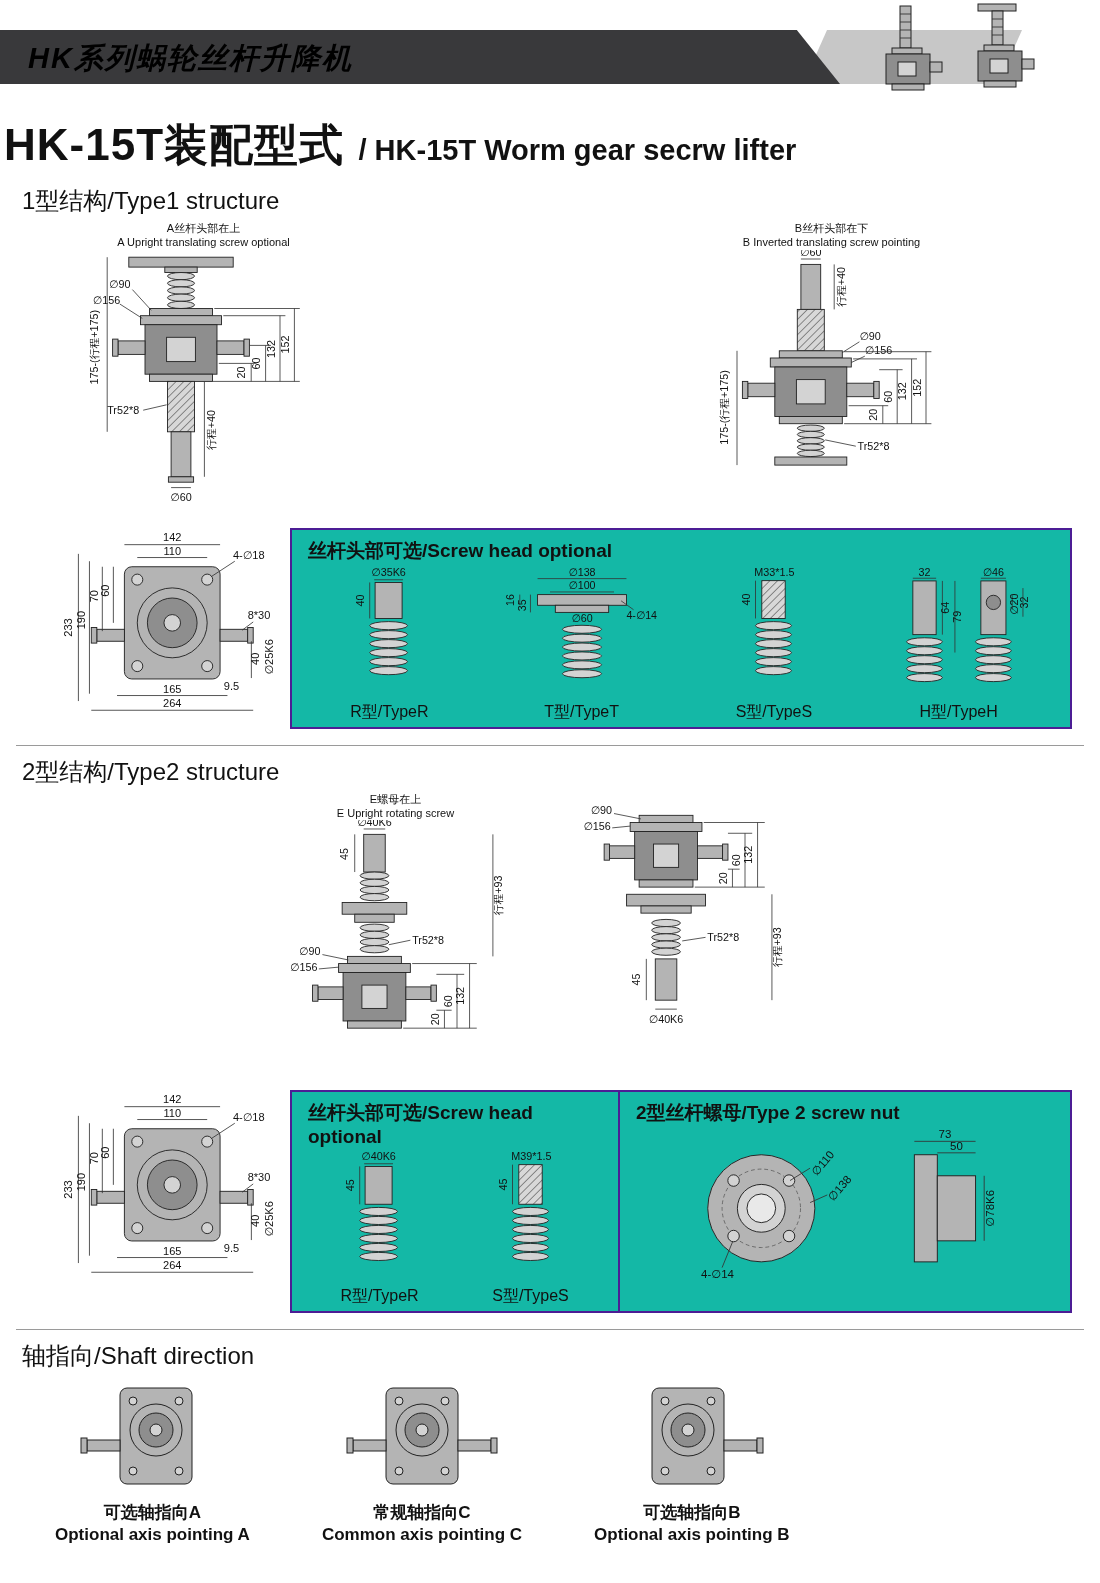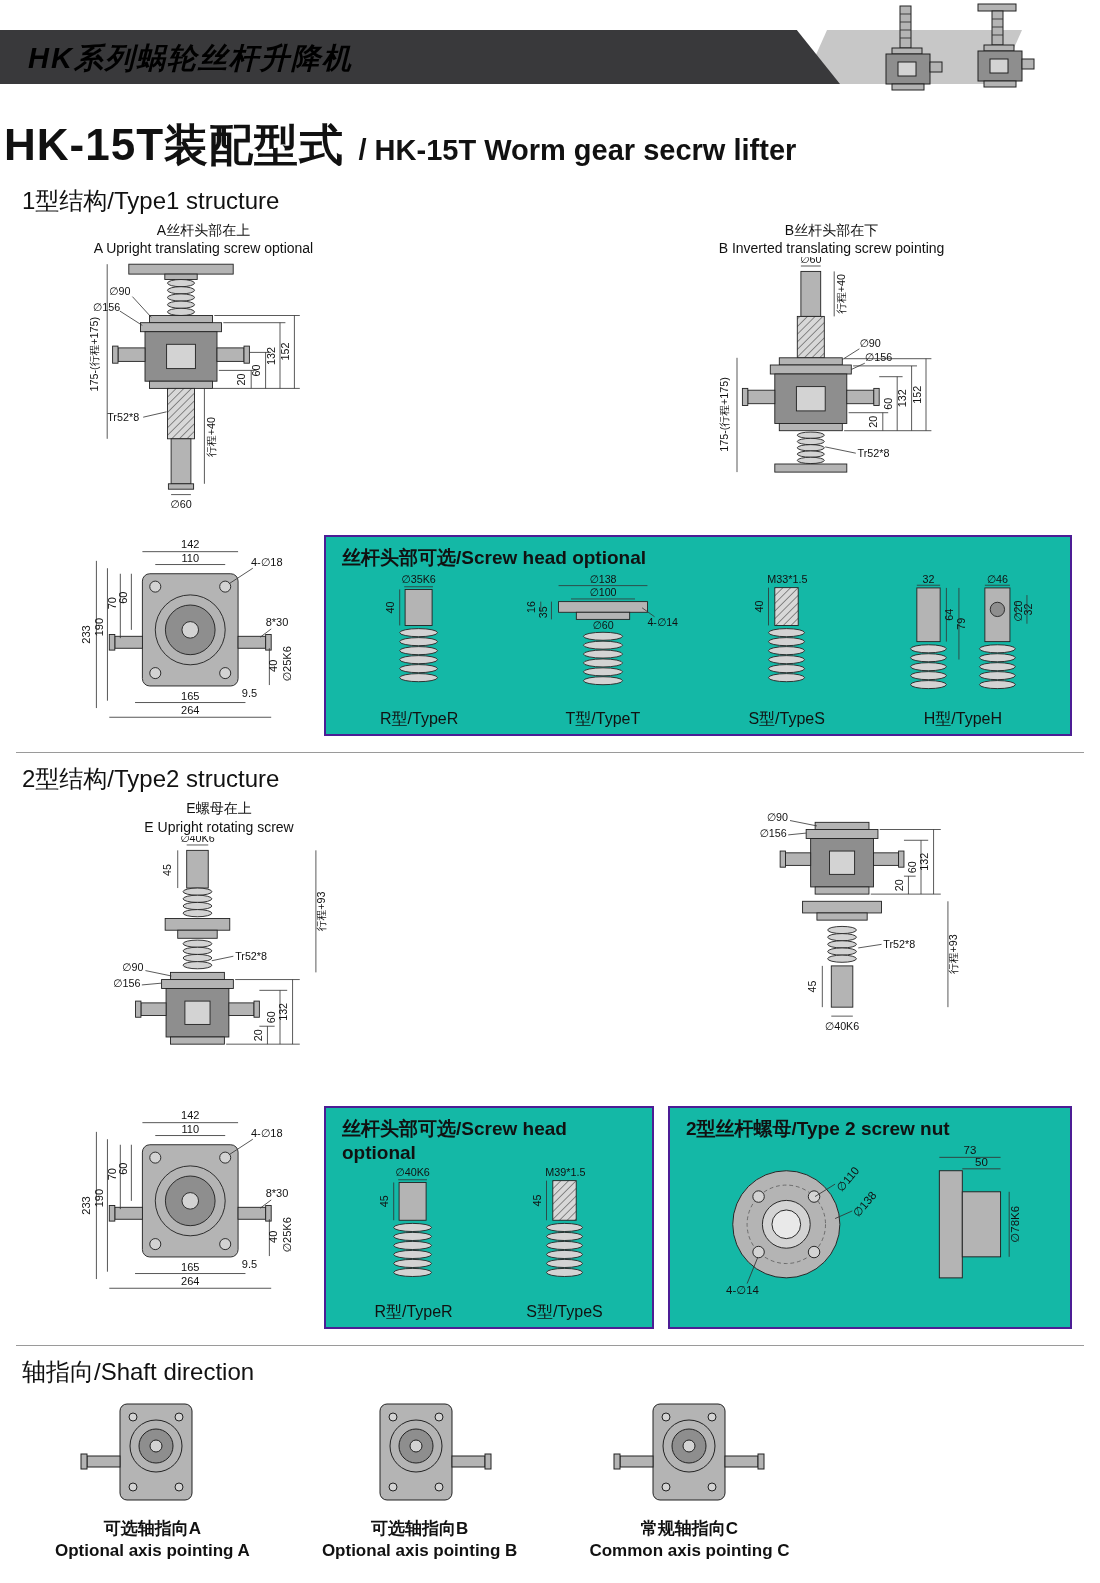--- a/index.html
+++ b/index.html
@@ -12,24 +12,24 @@
   .banner-title{position:absolute;left:28px;top:39px;color:#000000;font-size:29px;font-weight:700;font-style:italic;letter-spacing:2px}
   .product-art{position:absolute;right:52px;top:2px}
   
   .title-row{padding:12px 0 0 4px;white-space:nowrap}
   .title-cn{font-size:44px;font-weight:800;letter-spacing:1px}
   .title-en{font-size:29px;font-weight:700;margin-left:10px}
   .sec-heading{font-size:24px;font-weight:400;margin:10px 0 2px 22px}
   hr.divider{border:none;border-top:1px solid #9a9a9a;margin:16px 16px 4px}
   
   .drawings-row{display:flex;justify-content:space-between;padding:2px 120px 0 55px}
-  .drawings-row2{display:flex;justify-content:space-between;padding:2px 96px 0 75px}
+  .drawings-row2{display:flex;justify-content:center;padding:2px 96px 0 75px}
   .fig{text-align:center}
-  .fig-cap{font-size:14px;line-height:1.3}
-  .mid-row{display:flex;align-items:stretch;gap:16px;padding:4px 28px 0 78px}
+  .fig-cap{font-size:11px;line-height:1.3}
+  .mid-row{display:flex;align-items:stretch;padding:4px 28px 0 60px}
   .box{border:2px solid #4c1d95;padding:6px 12px 4px;background:#14b8a6}
   .box.grow{flex:1}
   .box.joined{margin-left:-2px}
   .box-title{font-size:19px;font-weight:700;margin:2px 0 0 4px}
   .head-items{display:flex;justify-content:space-around;align-items:flex-end;margin-top:2px}
   .head-item{text-align:center;padding:0 6px}
   .head-label{font-size:16px;font-weight:400;margin-top:1px}
   .nut-body{display:flex;justify-content:center}
   
   .shaft-row{display:flex;gap:72px;padding:6px 0 8px 55px}
@@ -620,50 +620,50 @@
         <circle class="pd" cx="92" cy="50" r="17"></circle>
         <circle class="pl" cx="92" cy="50" r="6"></circle>
         <rect class="p" x="23" y="60" width="33" height="11"></rect>
           <rect class="p" x="17" y="58" width="6" height="15"></rect>
       </svg>
       <div class="shaft-cap">可选轴指向A</div>
       <div class="shaft-cap en">Optional axis pointing A</div>
     </div>
 
     <div class="shaft-fig">
-      <svg width="176" height="118" viewBox="0 0 176 118">
-        <rect class="p" x="48" y="8" width="72" height="96" rx="7"></rect>
-        <circle class="pl" cx="61" cy="21" r="4"></circle>
-          <circle class="pl" cx="107" cy="21" r="4"></circle>
-        <circle class="pl" cx="61" cy="91" r="4"></circle>
-          <circle class="pl" cx="107" cy="91" r="4"></circle>
-        <circle class="p" cx="84" cy="50" r="26"></circle>
-        <circle class="pd" cx="84" cy="50" r="17"></circle>
-        <circle class="pl" cx="84" cy="50" r="6"></circle>
-        <rect class="p" x="120" y="60" width="33" height="11"></rect>
-          <rect class="p" x="153" y="58" width="6" height="15"></rect>
-      </svg>
-      <div class="shaft-cap">可选轴指向B</div>
-      <div class="shaft-cap en">Optional axis pointing B</div>
-    </div>
-
-    <div class="shaft-fig">
       <svg width="200" height="118" viewBox="0 0 200 118">
         <rect class="p" x="64" y="8" width="72" height="96" rx="7"></rect>
         <circle class="pl" cx="77" cy="21" r="4"></circle>
           <circle class="pl" cx="123" cy="21" r="4"></circle>
         <circle class="pl" cx="77" cy="91" r="4"></circle>
           <circle class="pl" cx="123" cy="91" r="4"></circle>
         <circle class="p" cx="100" cy="50" r="26"></circle>
         <circle class="pd" cx="100" cy="50" r="17"></circle>
         <circle class="pl" cx="100" cy="50" r="6"></circle>
         <rect class="p" x="31" y="60" width="33" height="11"></rect>
           <rect class="p" x="25" y="58" width="6" height="15"></rect>
         <rect class="p" x="136" y="60" width="33" height="11"></rect>
           <rect class="p" x="169" y="58" width="6" height="15"></rect>
       </svg>
       <div class="shaft-cap">常规轴指向C</div>
       <div class="shaft-cap en">Common axis pointing C</div>
     </div>
 
+    <div class="shaft-fig">
+      <svg width="176" height="118" viewBox="0 0 176 118">
+        <rect class="p" x="48" y="8" width="72" height="96" rx="7"></rect>
+        <circle class="pl" cx="61" cy="21" r="4"></circle>
+          <circle class="pl" cx="107" cy="21" r="4"></circle>
+        <circle class="pl" cx="61" cy="91" r="4"></circle>
+          <circle class="pl" cx="107" cy="91" r="4"></circle>
+        <circle class="p" cx="84" cy="50" r="26"></circle>
+        <circle class="pd" cx="84" cy="50" r="17"></circle>
+        <circle class="pl" cx="84" cy="50" r="6"></circle>
+        <rect class="p" x="120" y="60" width="33" height="11"></rect>
+          <rect class="p" x="153" y="58" width="6" height="15"></rect>
+      </svg>
+      <div class="shaft-cap">可选轴指向B</div>
+      <div class="shaft-cap en">Optional axis pointing B</div>
+    </div>
+
   </div>
 
 </div>
 
 </body></html>

